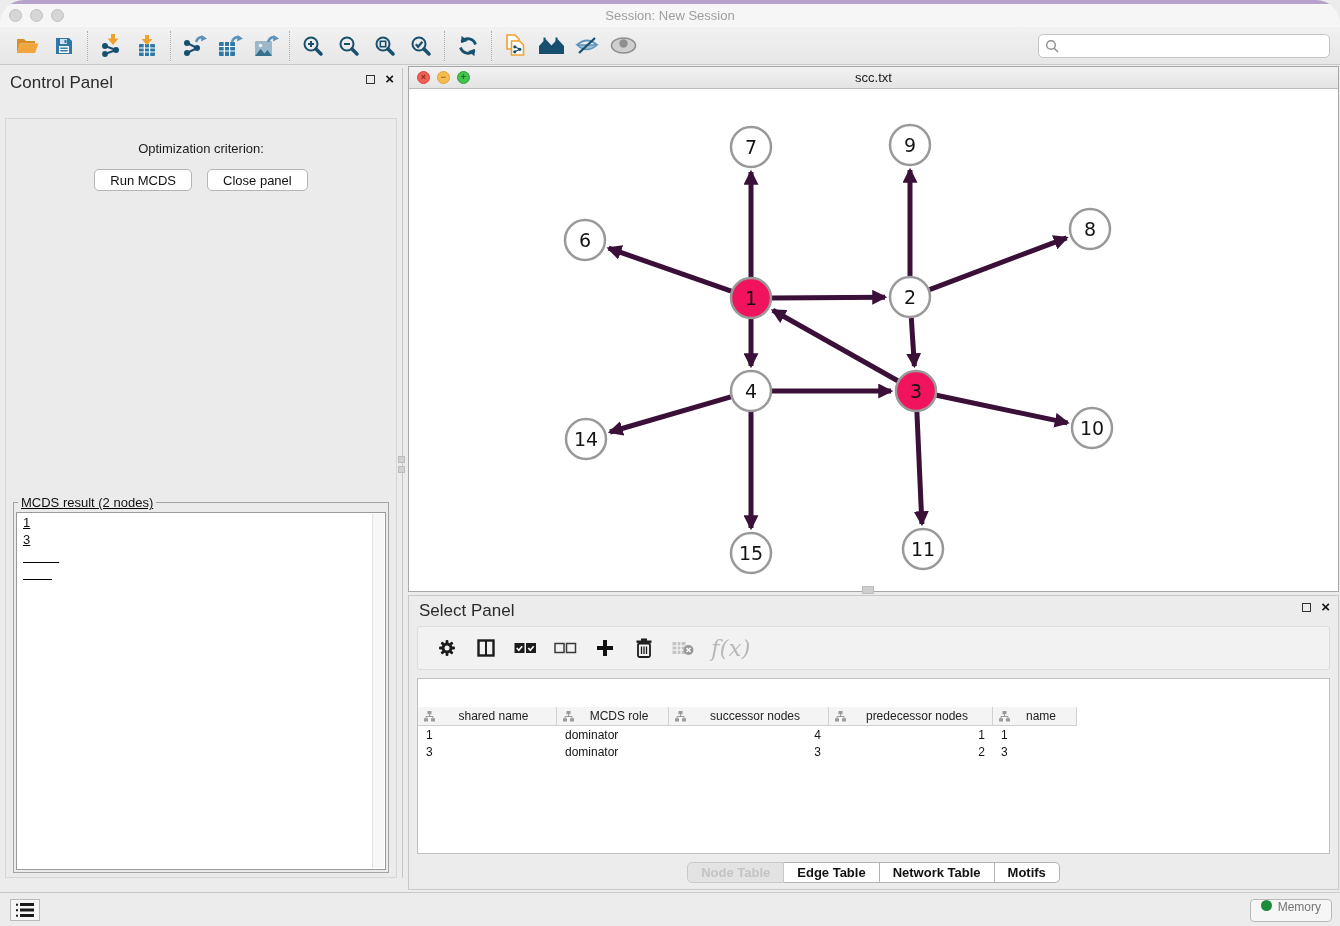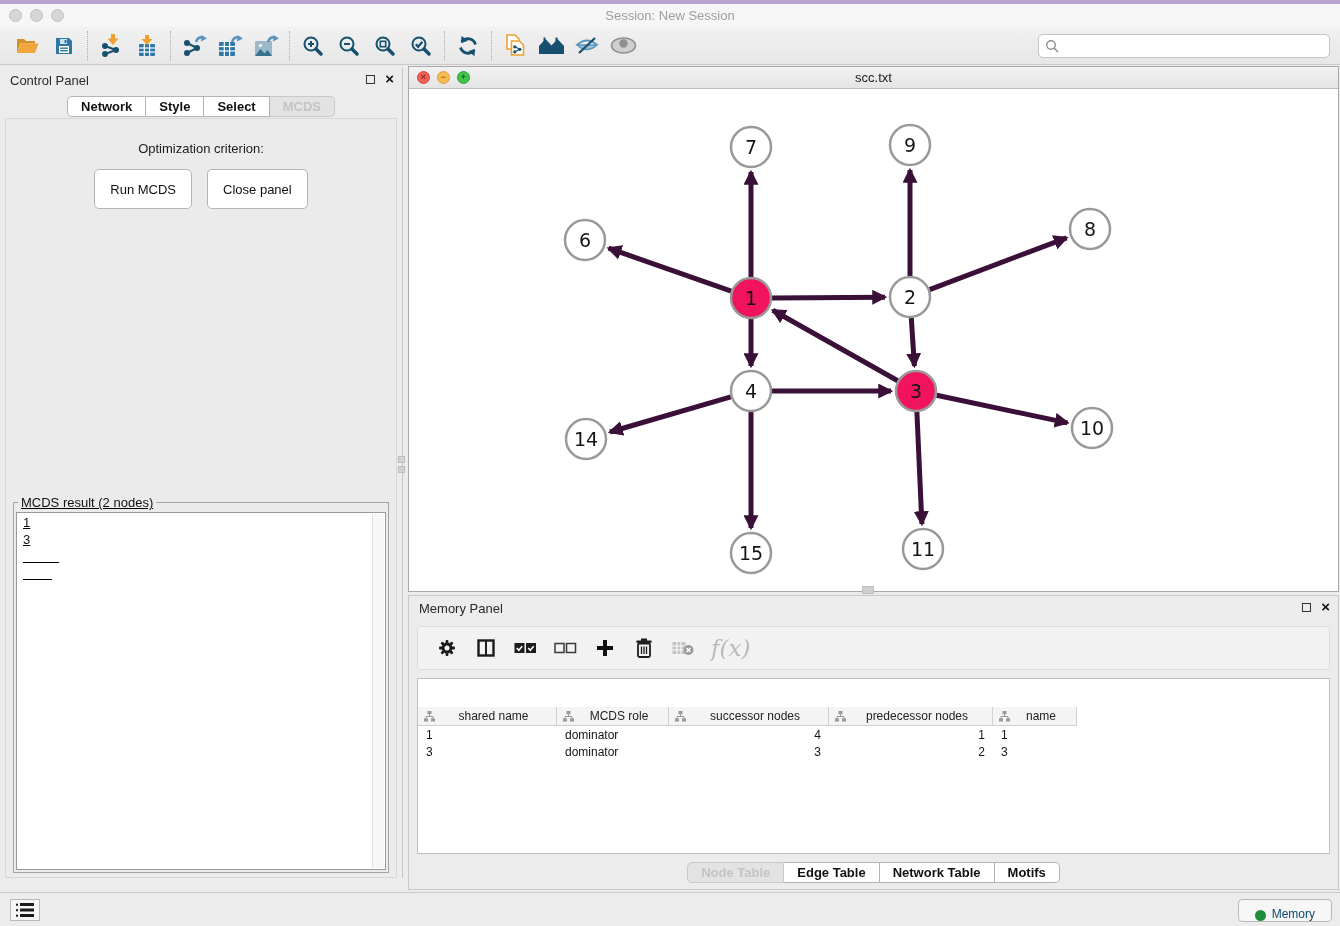--- a/index.html
+++ b/index.html
@@ -1,17 +1,17 @@
 <!DOCTYPE html>
 <html><head>
 <meta charset="utf-8">
 <style>
   * { margin:0; padding:0; box-sizing:border-box; }
   body { width:1340px; height:926px; font-family:"Liberation Sans", sans-serif; background:#ececec; }
-  .app { position:relative; width:1340px; height:926px; background:#ececec; overflow:hidden; }
+  .app { position:relative; width:1340px; height:926px; background:#ececec; overflow:hidden;border-radius:24px; }
 
   
   .accent-strip { position:absolute; left:0; top:0; width:100%; height:4px; background:#b7a2cb; }
   .titlebar { position:absolute; left:0; top:4px; width:100%; height:23px; background:#f6f6f6; }
   .traffic { position:absolute; left:9px; top:5px; display:flex; gap:8px; }
   .tl { width:13px; height:13px; border-radius:50%; display:flex; align-items:center; justify-content:center;
         font-size:9px; font-weight:bold; line-height:11px; }
   .tl.gray { background:#d6d6d6; border:1px solid #c0c0c0; }
   .tl.red { background:#ee6156; border:1px solid #d8463c; color:#8c2b22; }
   .tl.yellow { background:#f5bd4f; border:1px solid #dfa03e; color:#99661a; }
@@ -24,37 +24,37 @@
   .tbtn { width:36px; height:32px; display:flex; align-items:center; justify-content:center; border-radius:4px; }
   .tsep { width:1px; height:30px; border-left:1px dotted #adadad; margin:0 5px; }
   .search { margin-left:auto; width:292px; height:24px; background:#fff; border:1px solid #c4c4c4; border-radius:5px;
             display:flex; align-items:center; padding:0 6px; gap:4px; }
   .search input { border:none; outline:none; flex:1; font-size:13px; background:transparent; }
 
   
   .control-panel { position:absolute; left:0; top:68px; width:403px; height:810px; background:#ececec;
                    border-right:1px solid #c6c6c6; }
   .panel-header { position:relative; height:26px; }
-  .panel-title { position:absolute; left:10px; top:5px; font-size:13px; color:#2a2a2a; }
+  .panel-title { position:absolute; left:10px; top:5px; font-size:17px; color:#2a2a2a; }
   .ph-icons { position:absolute; right:8px; top:5px; display:flex; gap:10px; align-items:center; }
   .float-ic { width:9px; height:9px; border:1.5px solid #333; display:inline-block; }
   .close-ic { font-weight:bold; font-size:15px; color:#111; line-height:12px; }
   .cp-tabs { position:absolute; top:28px; left:0; right:0; display:flex; justify-content:center; }
   .tab { height:21px; line-height:19px; padding:0 13px; background:#fff; border:1px solid #b3b3b3; border-left:none;
          font-size:13px; font-weight:bold; color:#111; }
   .tab:first-child { border-left:1px solid #b3b3b3; border-radius:5px 0 0 5px; }
   .tab:last-child { border-radius:0 5px 5px 0; }
   .tab.tab-active { background:#e3e3e3; color:#c4c4c4; border-color:#c9c9c9; }
   .cp-inner { position:absolute; top:50px; left:5px; right:5px; bottom:0; background:#ebebeb; border:1px solid #d6d6d6; }
   .opt-label { display:block; text-align:center; margin-top:22px; font-size:13px; color:#1c1c1c; }
   .select-box { margin:9px auto 0; width:310px; height:22px; background:#fff; border:1px solid #b5b5b5; border-radius:4px;
                 display:flex; align-items:center; font-size:13px; color:#111; padding-left:10px; position:relative; }
   .select-box svg { position:absolute; right:5px; top:4px; }
   .btn-row { display:flex; justify-content:center; gap:15px; margin-top:13px; }
-  .btn { height:40px; padding:0 15px; background:#fff; border:1px solid #b5b5b5; border-radius:5px; font-size:13px;
+  .btn { height:22px; padding:0 15px; background:#fff; border:1px solid #b5b5b5; border-radius:5px; font-size:13px;
          display:flex; align-items:center; color:#111; }
   .result-fieldset { position:absolute; left:7px; right:7px; top:376px; bottom:4px; border:1px solid #a3a3a3; padding:2px;text-decoration:underline; }
   .result-fieldset legend { font-size:13px; color:#111; padding:0 3px; margin-left:2px; }
   .result-area { width:100%; height:100%; background:#fff; border:1px solid #9a9a9a; position:relative;
                  font-size:13px; line-height:17px; padding:1px 6px; white-space:pre; color:#111; }
   .result-scroll { position:absolute; top:1px; bottom:1px; right:1px; width:12px; background:#f7f7f7; border-left:1px solid #e2e2e2; }
 
   
   .net-window { position:absolute; left:408px; top:66px; width:931px; height:526px; background:#fff;
                 border:1px solid #a8a8a8; }
@@ -83,22 +83,22 @@
   .hcell svg { margin:0 2px 0 6px; flex:none; }
   .hlabel { flex:1; text-align:center; padding-right:6px; white-space:nowrap; }
   .trow { display:flex; height:16px; font-size:12px; color:#141414; align-items:center; margin-top:1px; }
   .tcell { padding:0 8px; white-space:nowrap; overflow:hidden; }
   .tp-tabs { position:absolute; top:266px; left:0; right:0; display:flex; justify-content:center; }
 
   
   .statusbar { position:absolute; left:0; top:892px; width:100%; height:34px; background:#ececec; border-top:1px solid #c9c9c9; }
   .sb-left-btn { position:absolute; left:10px; top:6px; width:30px; height:22px; background:#f6f6f6;
                  border:1px solid #b9b9b9; display:flex; align-items:center; justify-content:center; }
-  .memory-btn { position:absolute; right:8px; top:6px; height:23px; padding:0 16px; background:#f6f6f6;
-                border:1px solid #b9b9b9; border-radius:4px; display:flex; align-items:flex-end; gap:6px; font-size:12px; color:#0c4a6e; }
+  .memory-btn { position:absolute; right:8px; top:6px; height:23px; padding:0 10px; background:#f6f6f6;
+                border:1px solid #b9b9b9; border-radius:4px; display:flex; align-items:flex-start; gap:6px; font-size:12px; color:#737373; }
   .mem-dot { width:11px; height:11px; border-radius:50%; background:#1f8c3b; }
 </style>
 </head>
 <body>
 
 <div class="app">
 
   <div class="accent-strip"></div>
 
   <div class="titlebar">
@@ -274,26 +274,20 @@
   </div>
 
   <div class="control-panel">
     <div class="panel-header">
       <span class="panel-title">Control Panel</span>
       <span class="ph-icons">
         <span class="float-ic"></span>
         <span class="close-ic">×</span>
       </span>
     </div>
-    <div class="cp-tabs" id="cp-tabs">
-        <div class="tab">Network</div>
-        <div class="tab">Style</div>
-        <div class="tab">Select</div>
-        <div class="tab tab-active">MCDS</div>
-      </div>
     <div class="cp-inner">
       <span class="opt-label">Optimization criterion:</span>
       <div class="btn-row">
         <div class="btn">Run MCDS</div>
         <div class="btn">Close panel</div>
       </div>
       <fieldset class="result-fieldset">
         <legend>MCDS result (2 nodes)</legend>
         <div class="result-area">1
 3
@@ -383,21 +377,21 @@
   </div>
 
   <div class="grip-left">
       <span></span>
       <span></span>
     </div>
   <div class="grip-bottom"></div>
 
   <div class="table-panel">
     <div class="panel-header">
-      <span class="panel-title">Memory Panel</span>
+      <span class="panel-title">Select Panel</span>
       <span class="ph-icons">
         <span class="float-ic"></span>
         <span class="close-ic">×</span>
       </span>
     </div>
     <div class="tp-toolbar">
       <span class="ticon">
         <svg width="20" height="20" viewBox="0 0 20 20">
             <g fill="#1c1c1c">
               <rect x="8.6" y="2" width="2.8" height="16" rx="1"></rect>

